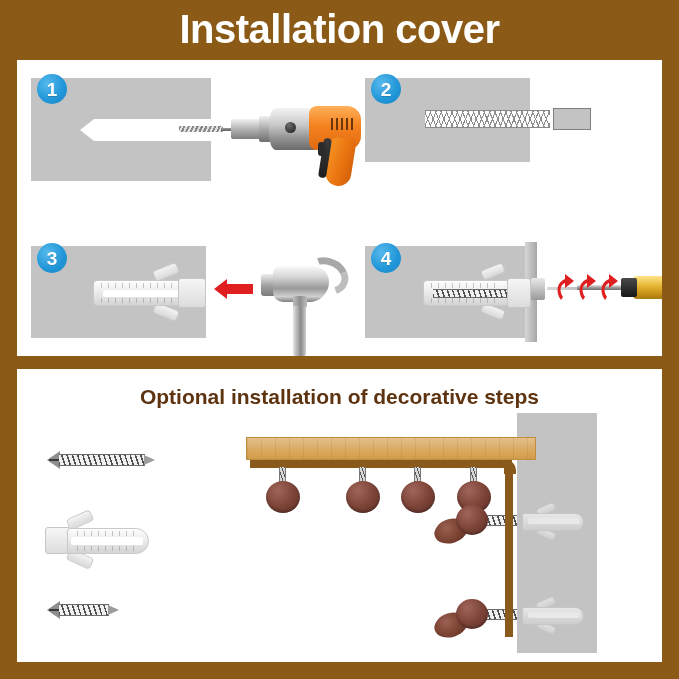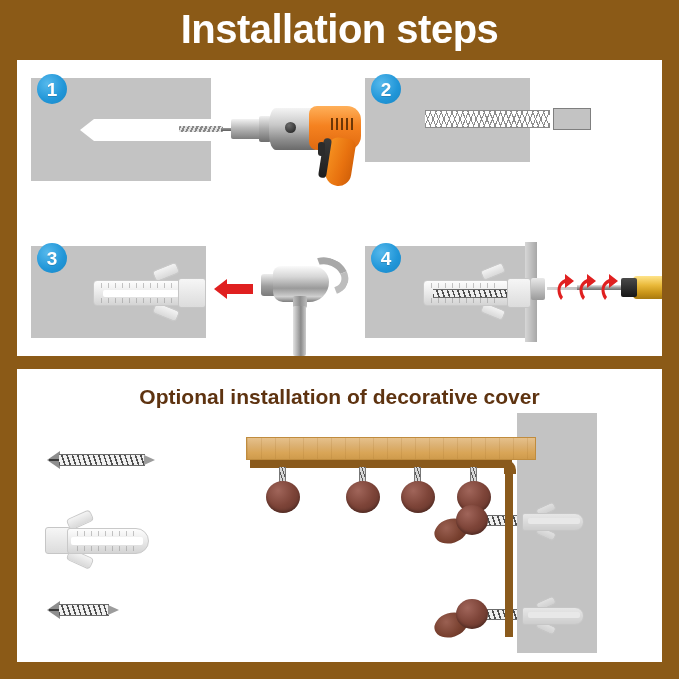--- a/index.html
+++ b/index.html
@@ -337,21 +337,21 @@
     background: #c3c3c3;
     z-index: 2;
   }
 </style>
 </head>
 <body>
 
 <div id="root">
 
   <div class="title-bar">
-    <div class="title-text">Installation steps</div>
+    <div class="title-text">Installation cover</div>
   </div>
 
   <div class="panel" id="steps-panel">
 
     <div class="step-cell" id="step1">
       <div class="wall" style="left:0; top:8px; width:180px; height:103px;"></div>
 
       <div class="hole" style="left:63px; top:49px; width:120px; height:22px;"></div>
       <div class="hole-tip" style="left:49px; top:49px;"></div>
 
@@ -447,21 +447,21 @@
                   background:linear-gradient(90deg,#d8d8d8,#8f8f8f); z-index:5;"></div>
 
       <div class="sd-shaft" style="left:212px; top:45px; width:52px; height:5px;"></div>
       <div class="sd-ferrule" style="left:256px; top:38px; width:16px; height:19px;"></div>
       <div class="sd-handle" style="left:268px; top:36px; width:44px; height:23px;"></div>
     </div>
   </div>
 
   <div class="panel" id="cover-panel">
 
-    <div class="cover-title">Optional installation of decorative cover</div>
+    <div class="cover-title">Optional installation of decorative steps</div>
 
     <div style="position:absolute; left:20px; top:80px; width:145px; height:195px;">
 
       <div class="screw" style="left:10px; top:0; width:115px; height:22px;">
         <div class="screw-head" style="left:0; top:2px;"></div>
         <div class="screw-head-line" style="left:2px; top:10px; width:11px; height:2px;"></div>
         <div class="screw-shank" style="left:12px; top:5px; width:86px; height:12px;"></div>
         <div class="screw-tip" style="left:97px; top:6px;"></div>
       </div>
 

